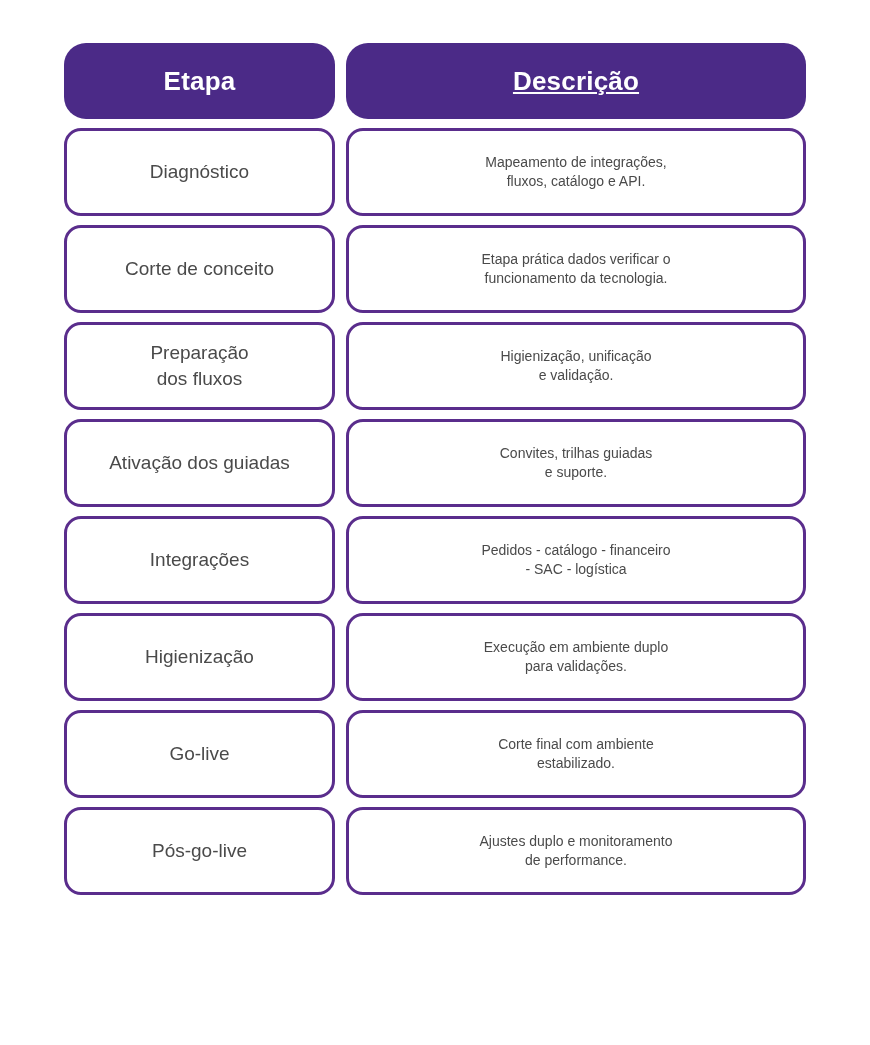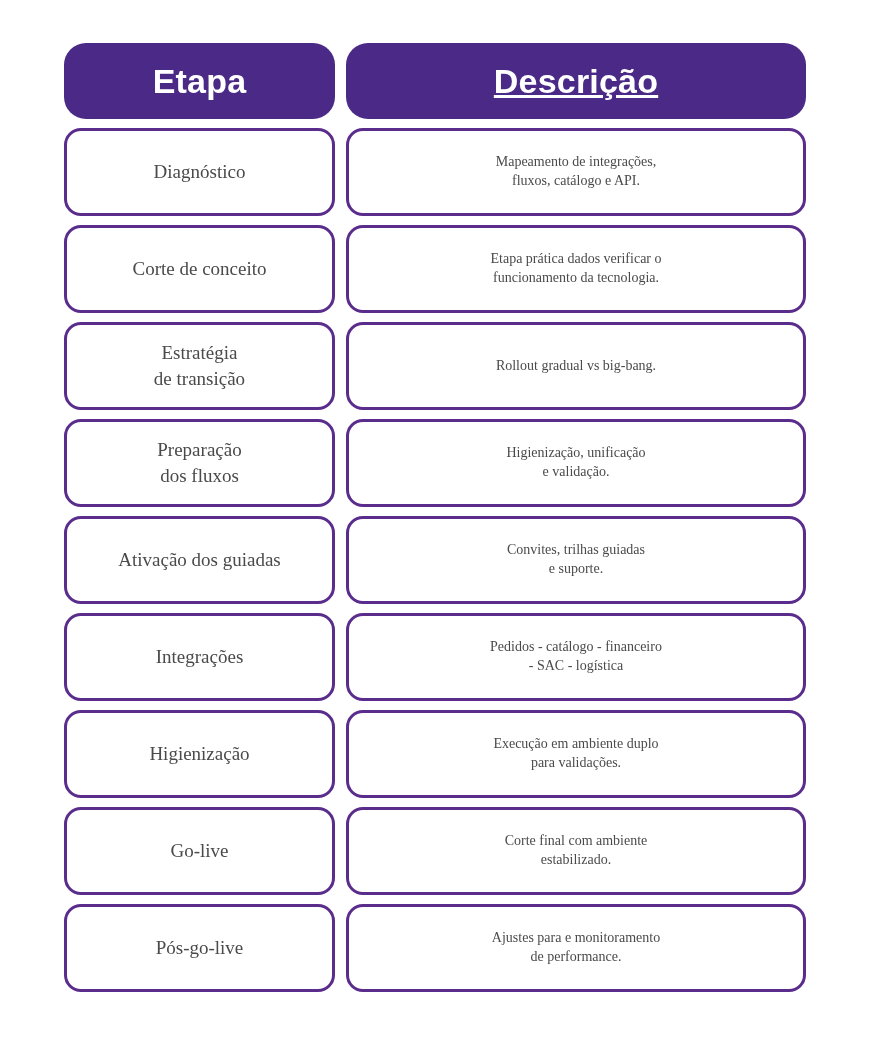--- a/index.html
+++ b/index.html
@@ -30,21 +30,21 @@
     margin-bottom: 9px;
   }
   .header-cell {
     background: #4B2A87;
     border-radius: 22px;
     height: 76px;
     display: flex;
     align-items: center;
     justify-content: center;
     color: #ffffff;
-    font-size: 34px;
+    font-size: 26px;
     font-weight: bold;
     letter-spacing: 0.2px;
     user-select: none;
   }
   .col-etapa {
     width: 271px;
     flex: 0 0 271px;
   }
   .col-descricao {
     flex: 1 1 auto;
@@ -53,21 +53,20 @@
 
   
   .body-rows {
     display: flex;
     flex-direction: column;
     gap: 9px;
   }
   .row {
     display: flex;
     gap: 11px;
-    font-family: Liberation Serif, serif;
   }
   .cell {
     box-sizing: border-box;
     background: #ffffff;
     border: 3px solid #5A2D8C;
     border-radius: 17px;
     height: 88px;
     display: flex;
     align-items: center;
     justify-content: center;
@@ -118,29 +117,20 @@
         <div class="cell stage">
           <span>Corte de conceito</span>
         </div>
         <div class="cell desc">
           <span>Etapa prática dados verificar o
 funcionamento da tecnologia.</span>
         </div>
       </div>
       <div class="row">
         <div class="cell stage">
-          <span>Estratégia
-de transição</span>
-        </div>
-        <div class="cell desc">
-          <span>Rollout gradual vs big-bang.</span>
-        </div>
-      </div>
-      <div class="row">
-        <div class="cell stage">
           <span>Preparação
 dos fluxos</span>
         </div>
         <div class="cell desc">
           <span>Higienização, unificação
 e validação.</span>
         </div>
       </div>
       <div class="row">
         <div class="cell stage">
@@ -176,19 +166,19 @@
         <div class="cell desc">
           <span>Corte final com ambiente
 estabilizado.</span>
         </div>
       </div>
       <div class="row">
         <div class="cell stage">
           <span>Pós-go-live</span>
         </div>
         <div class="cell desc">
-          <span>Ajustes para e monitoramento
+          <span>Ajustes duplo e monitoramento
 de performance.</span>
         </div>
       </div>
     </div>
 
 </div>
 
 </body></html>

